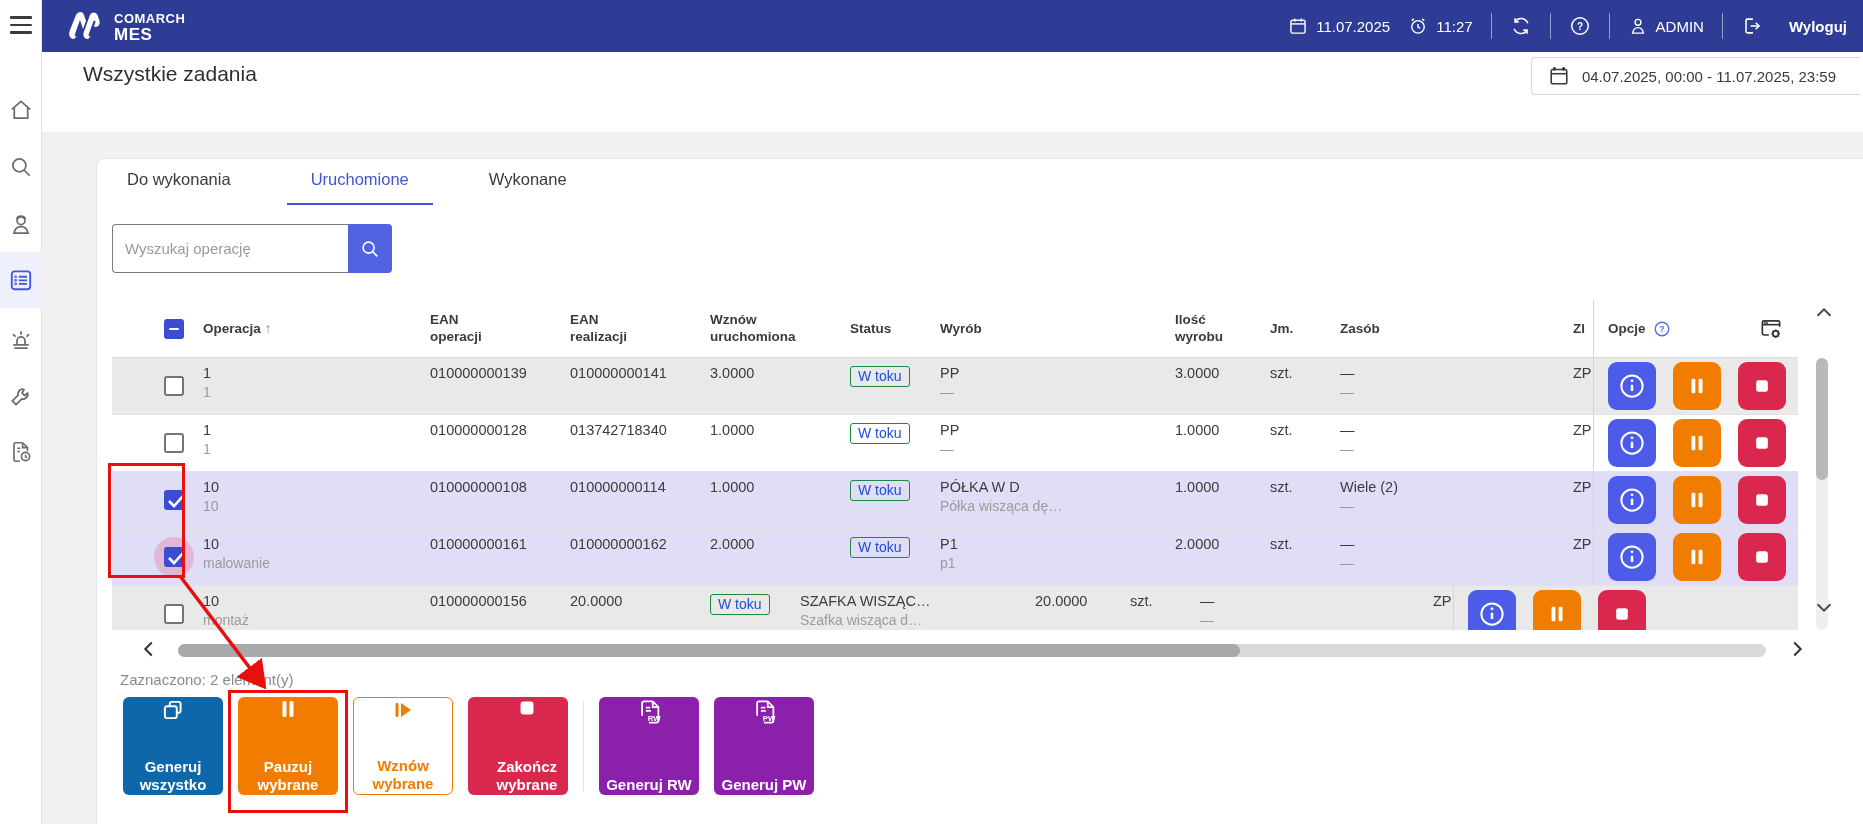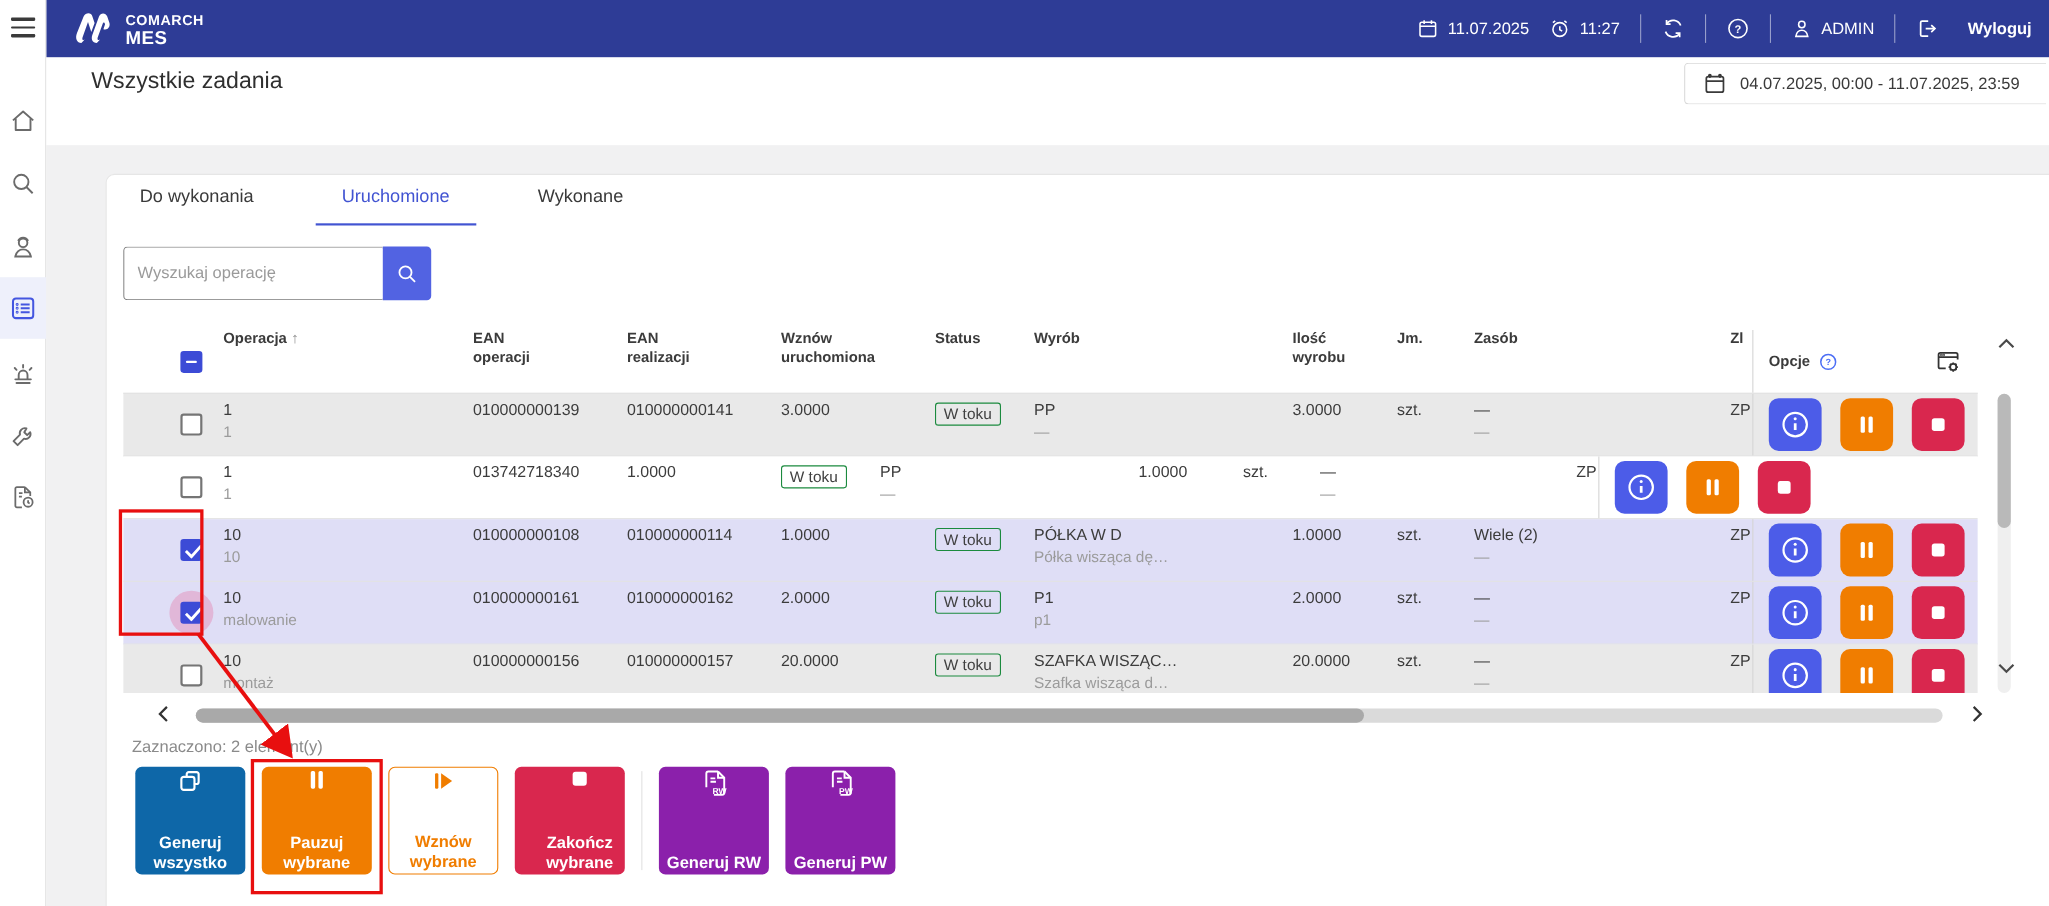--- a/index.html
+++ b/index.html
@@ -46,21 +46,21 @@
   
   .searchbox{position:absolute;left:112px;top:224px;width:280px;height:49px;display:flex}
   .searchbox input{flex:1;border:1px solid #7a7a7a;border-right:none;border-radius:4px 0 0 4px;
     font-size:15px;padding:0 12px;color:#3a3a3a;outline:none;font-family:inherit}
   .searchbox input::placeholder{color:#9a9a9a}
   .search-btn{width:44px;background:#5263e2;border:none;border-radius:0 4px 4px 0;cursor:pointer;
     display:flex;align-items:center;justify-content:center}
 
   
   .thead{position:absolute;left:112px;top:300px;width:1686px;height:58px;display:flex;
-    font-size:13.5px;font-weight:bold;color:#3b3b3b;background:#fff;border-bottom:1px solid #dcdcdc}
+    align-items:center;font-size:13.5px;font-weight:bold;color:#3b3b3b;background:#fff;border-bottom:1px solid #dcdcdc}
   .hcell span.wrap{display:inline-block;max-width:70px;line-height:1.25}
   .c1{width:91px;padding-left:26px}.c2{width:227px}.c3{width:140px}.c4{width:140px}.c5{width:140px}
   .c6{width:90px}.c7{width:235px}.c8{width:95px}.c9{width:70px}.c10{width:233px}
   .c11{width:20px;overflow:hidden;white-space:nowrap}
   .c12{width:205px;padding-left:14px;align-self:stretch;display:flex;align-items:center;border-left:1px solid #d5d5d5}
   .sort-arrow{color:#8a8a8a;font-weight:normal;margin-left:4px}
   .help-badge{margin-left:7px}
   .gear-btn{margin-left:auto;margin-right:14px;cursor:pointer}
 
   .viewport{position:absolute;left:112px;top:358px;width:1686px;height:272px;overflow:hidden}
@@ -72,21 +72,21 @@
   .cbcell{display:flex;align-items:center;padding-top:0 !important}
   .cb-wrap{position:relative;width:20px;height:20px;margin-left:26px}
   .cb-wrap.ripple::before{content:"";position:absolute;left:-10px;top:-10px;width:40px;height:40px;
     border-radius:50%;background:rgba(233,30,99,.20)}
   .cb{position:relative;width:20px;height:20px;border:2px solid #757575;border-radius:3px;background:#fff}
   .cb.checked{background:#3c4bd6;border-color:#3c4bd6}
   .cb svg{position:absolute;left:1px;top:2px;display:none}
   .cb.checked svg{display:block}
   .cb.indeterminate{background:#3c4bd6;border-color:#3c4bd6}
   .cb.indeterminate::after{content:"";position:absolute;left:3px;top:7px;width:10px;height:2.5px;background:#fff;border-radius:1px}
-  .badge{display:inline-block;margin-top:8px;border:1.6px solid #1b8a3e;color:#404040;border-radius:3px;
+  .badge{display:inline-block;margin-top:8px;border:1.6px solid #1b8a3e;color:#1d4ed8;border-radius:3px;
     padding:1px 7px 2px;font-size:14px;background:transparent}
   .optcell{display:flex;align-items:center;gap:17px;padding:0 0 0 14px !important;border-left:1px solid #d5d5d5}
   .opt-btn{width:48px;height:48px;border:none;border-radius:9px;cursor:pointer;
     display:flex;align-items:center;justify-content:center}
   .opt-info{background:#4c5ce8}.opt-pause{background:#f07d00}.opt-stop{background:#d9274e}
 
   
   .vscroll{position:absolute;left:1816px;top:358px;width:12px;height:272px;background:#efefef;border-radius:6px}
   .vthumb{position:absolute;left:0;top:0;width:12px;height:122px;background:#b9b9b9;border-radius:6px}
   .hscroll{position:absolute;left:178px;top:644px;width:1588px;height:13px;background:#dadada;border-radius:7px}
@@ -368,20 +368,21 @@
       <div class="cb-wrap">
         <div class="cb">
           
         </div>
       </div>
     </div>
     <div class="c2">
       <div class="main-line">1</div>
       <div class="sub-line">1</div>
     </div>
+    <div class="c3 main-line">010000000128</div>
     <div class="c4 main-line">013742718340</div>
     <div class="c5 main-line">1.0000</div>
     <div class="c6" style="padding-top:0">
       <span class="badge">W toku</span>
     </div>
     <div class="c7">
       <div class="main-line">PP</div>
       <div class="sub-line">—</div>
     </div>
     <div class="c8 main-line">1.0000</div>
@@ -522,21 +523,20 @@
         <div class="cb">
           
         </div>
       </div>
     </div>
     <div class="c2">
       <div class="main-line">10</div>
       <div class="sub-line">montaż</div>
     </div>
     <div class="c3 main-line">010000000156</div>
-    <div class="c4 main-line">010000000157</div>
     <div class="c5 main-line">20.0000</div>
     <div class="c6" style="padding-top:0">
       <span class="badge">W toku</span>
     </div>
     <div class="c7">
       <div class="main-line">SZAFKA WISZĄC…</div>
       <div class="sub-line">Szafka wisząca d…</div>
     </div>
     <div class="c8 main-line">20.0000</div>
     <div class="c9 main-line">szt.</div>

